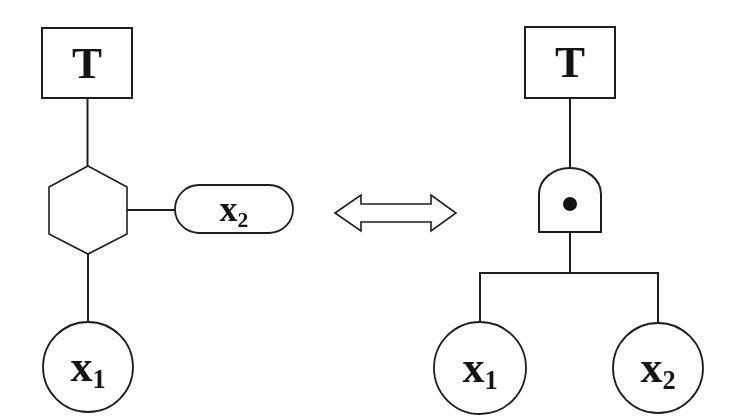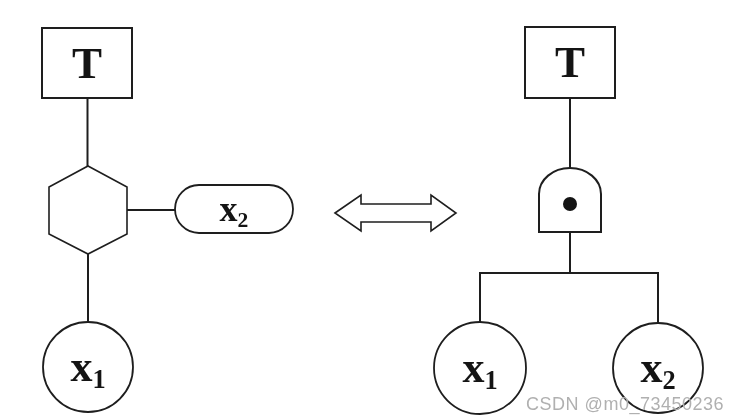--- a/index.html
+++ b/index.html
@@ -118,15 +118,14 @@
   </div>
 
   <div class="lbl lbl-circle" style="left:434px; top:322px; width:92px; height:92px;">
     <span><span>x</span><sub>1</sub></span>
   </div>
 
   <div class="lbl lbl-circle" style="left:613px; top:323px; width:90px; height:90px;">
     <span><span>x</span><sub>2</sub></span>
   </div>
 
-  <div class="watermark">CSDN @m0_73450236</div>
 
 </div>
 
 </body></html>

